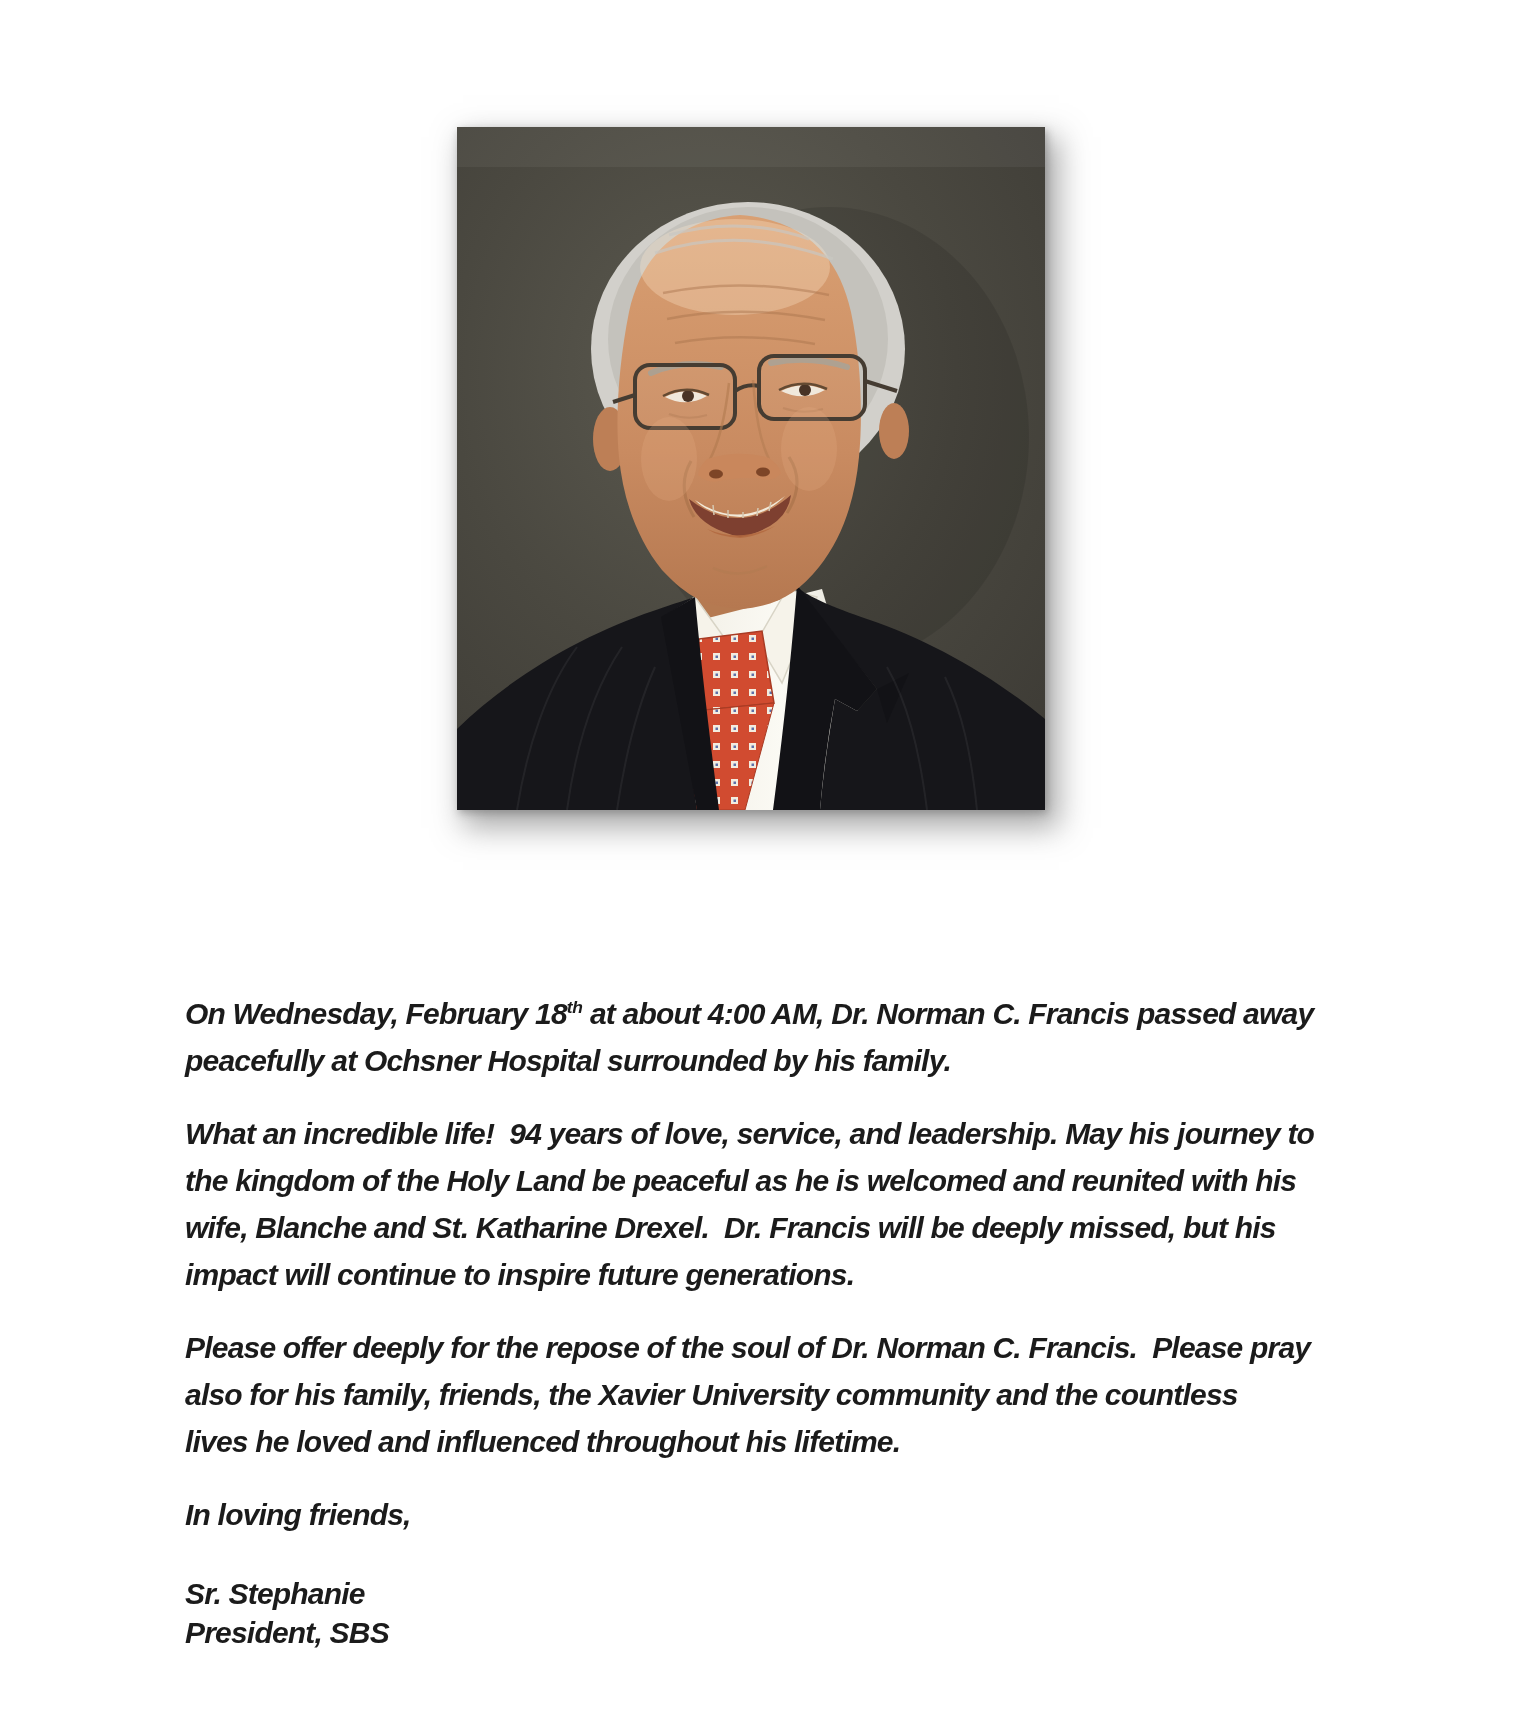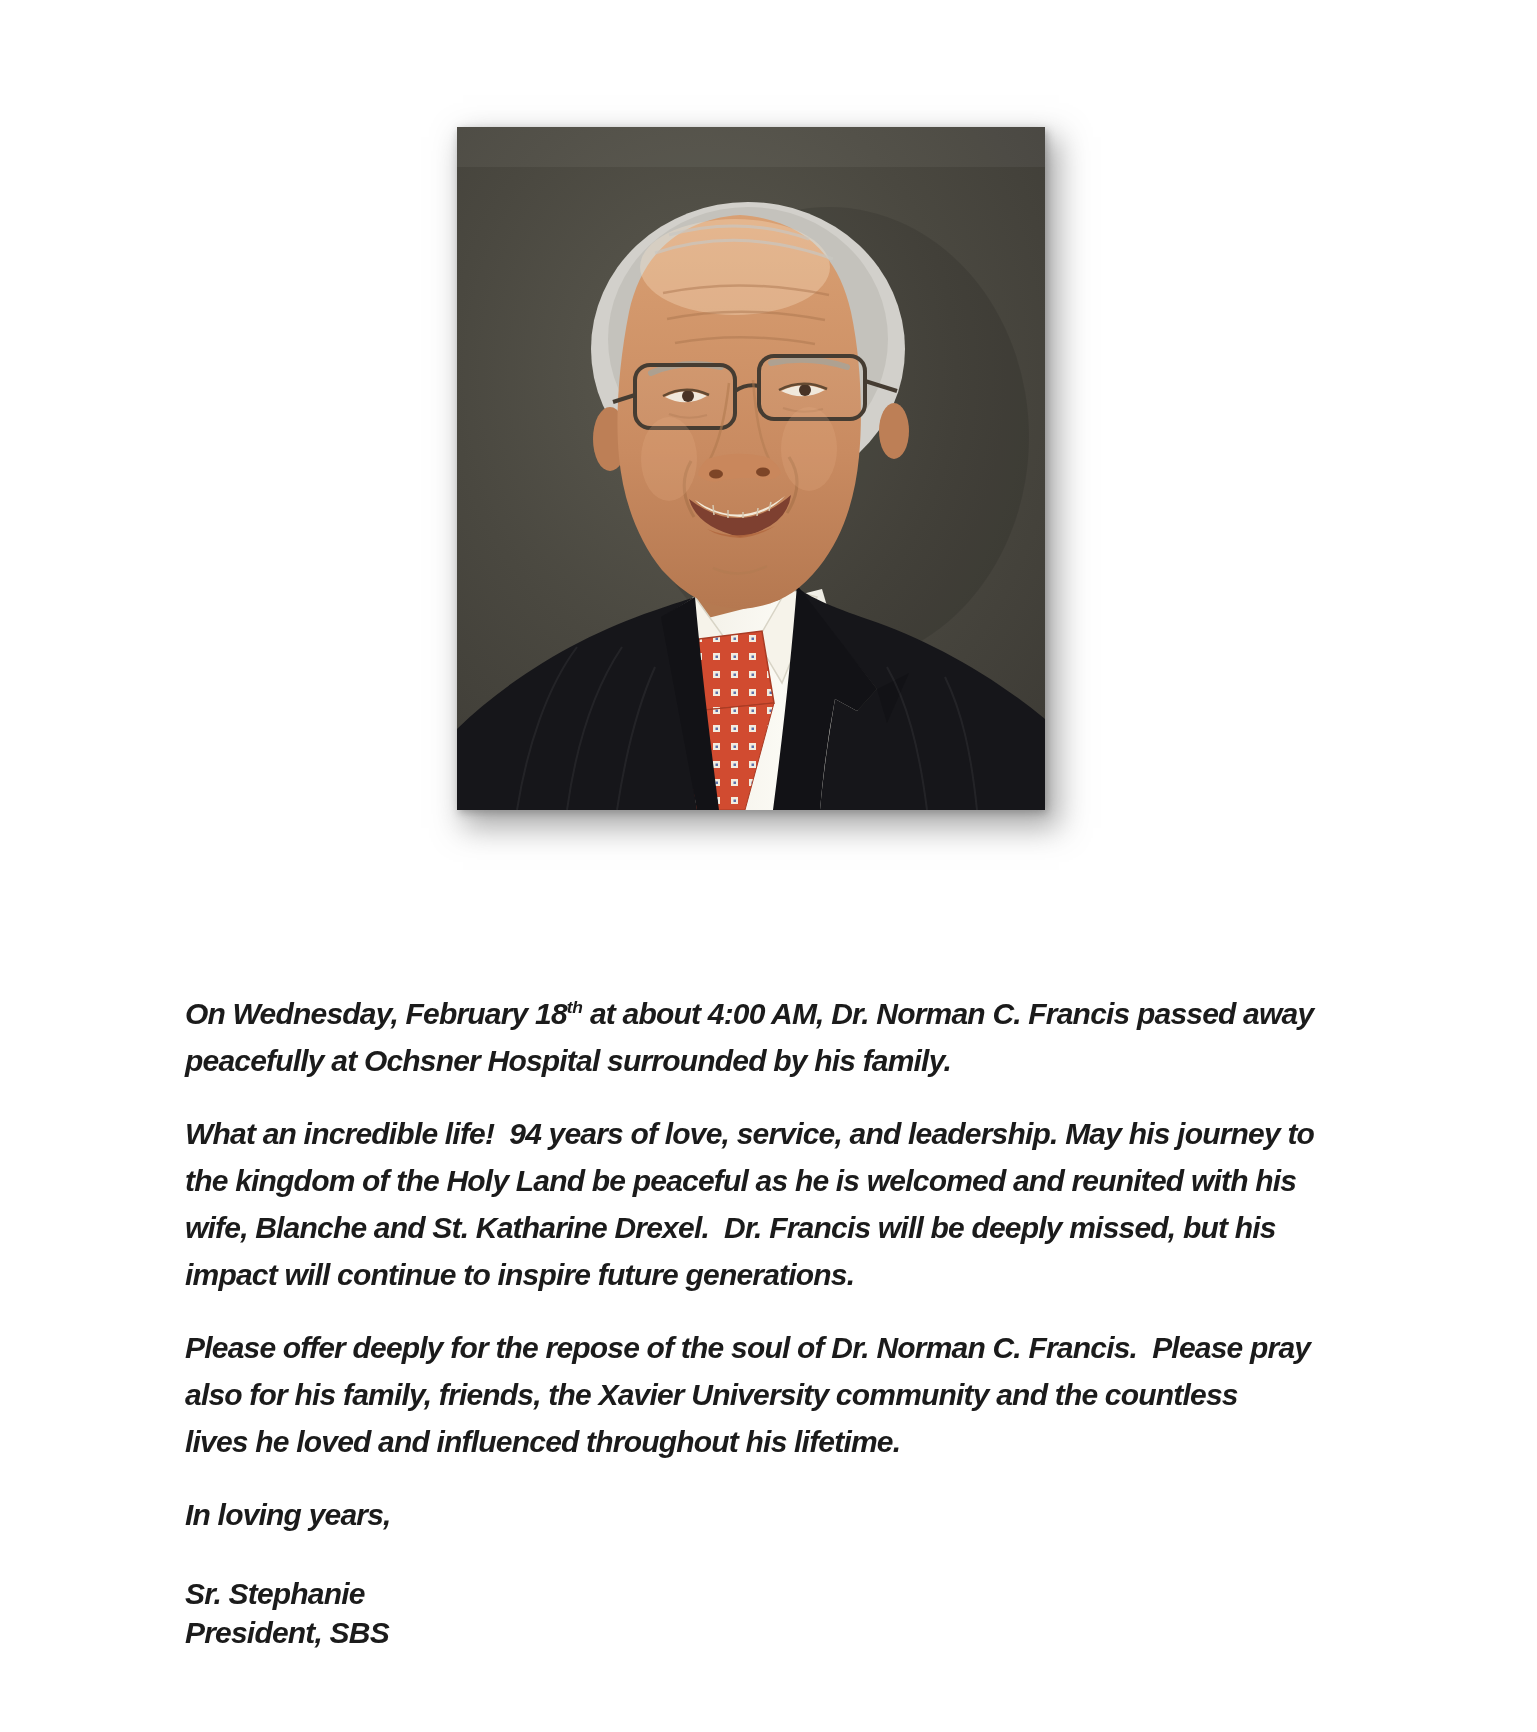--- a/index.html
+++ b/index.html
@@ -197,18 +197,18 @@
   <div class="text-block">
     <p><span>On Wednesday, February 18</span><sup>th</sup><span> at about 4:00 AM, Dr. Norman C. Francis passed away
 peacefully at Ochsner Hospital surrounded by his family.</span></p>
     <p>What an incredible life!  94 years of love, service, and leadership. May his journey to
 the kingdom of the Holy Land be peaceful as he is welcomed and reunited with his
 wife, Blanche and St. Katharine Drexel.  Dr. Francis will be deeply missed, but his
 impact will continue to inspire future generations.</p>
     <p>Please offer deeply for the repose of the soul of Dr. Norman C. Francis.  Please pray
 also for his family, friends, the Xavier University community and the countless
 lives he loved and influenced throughout his lifetime.</p>
-    <p>In loving years,</p>
+    <p>In loving friends,</p>
     <p class="sig">Sr. Stephanie
 President, SBS</p>
   </div>
 
 </div>
 
 </body></html>

